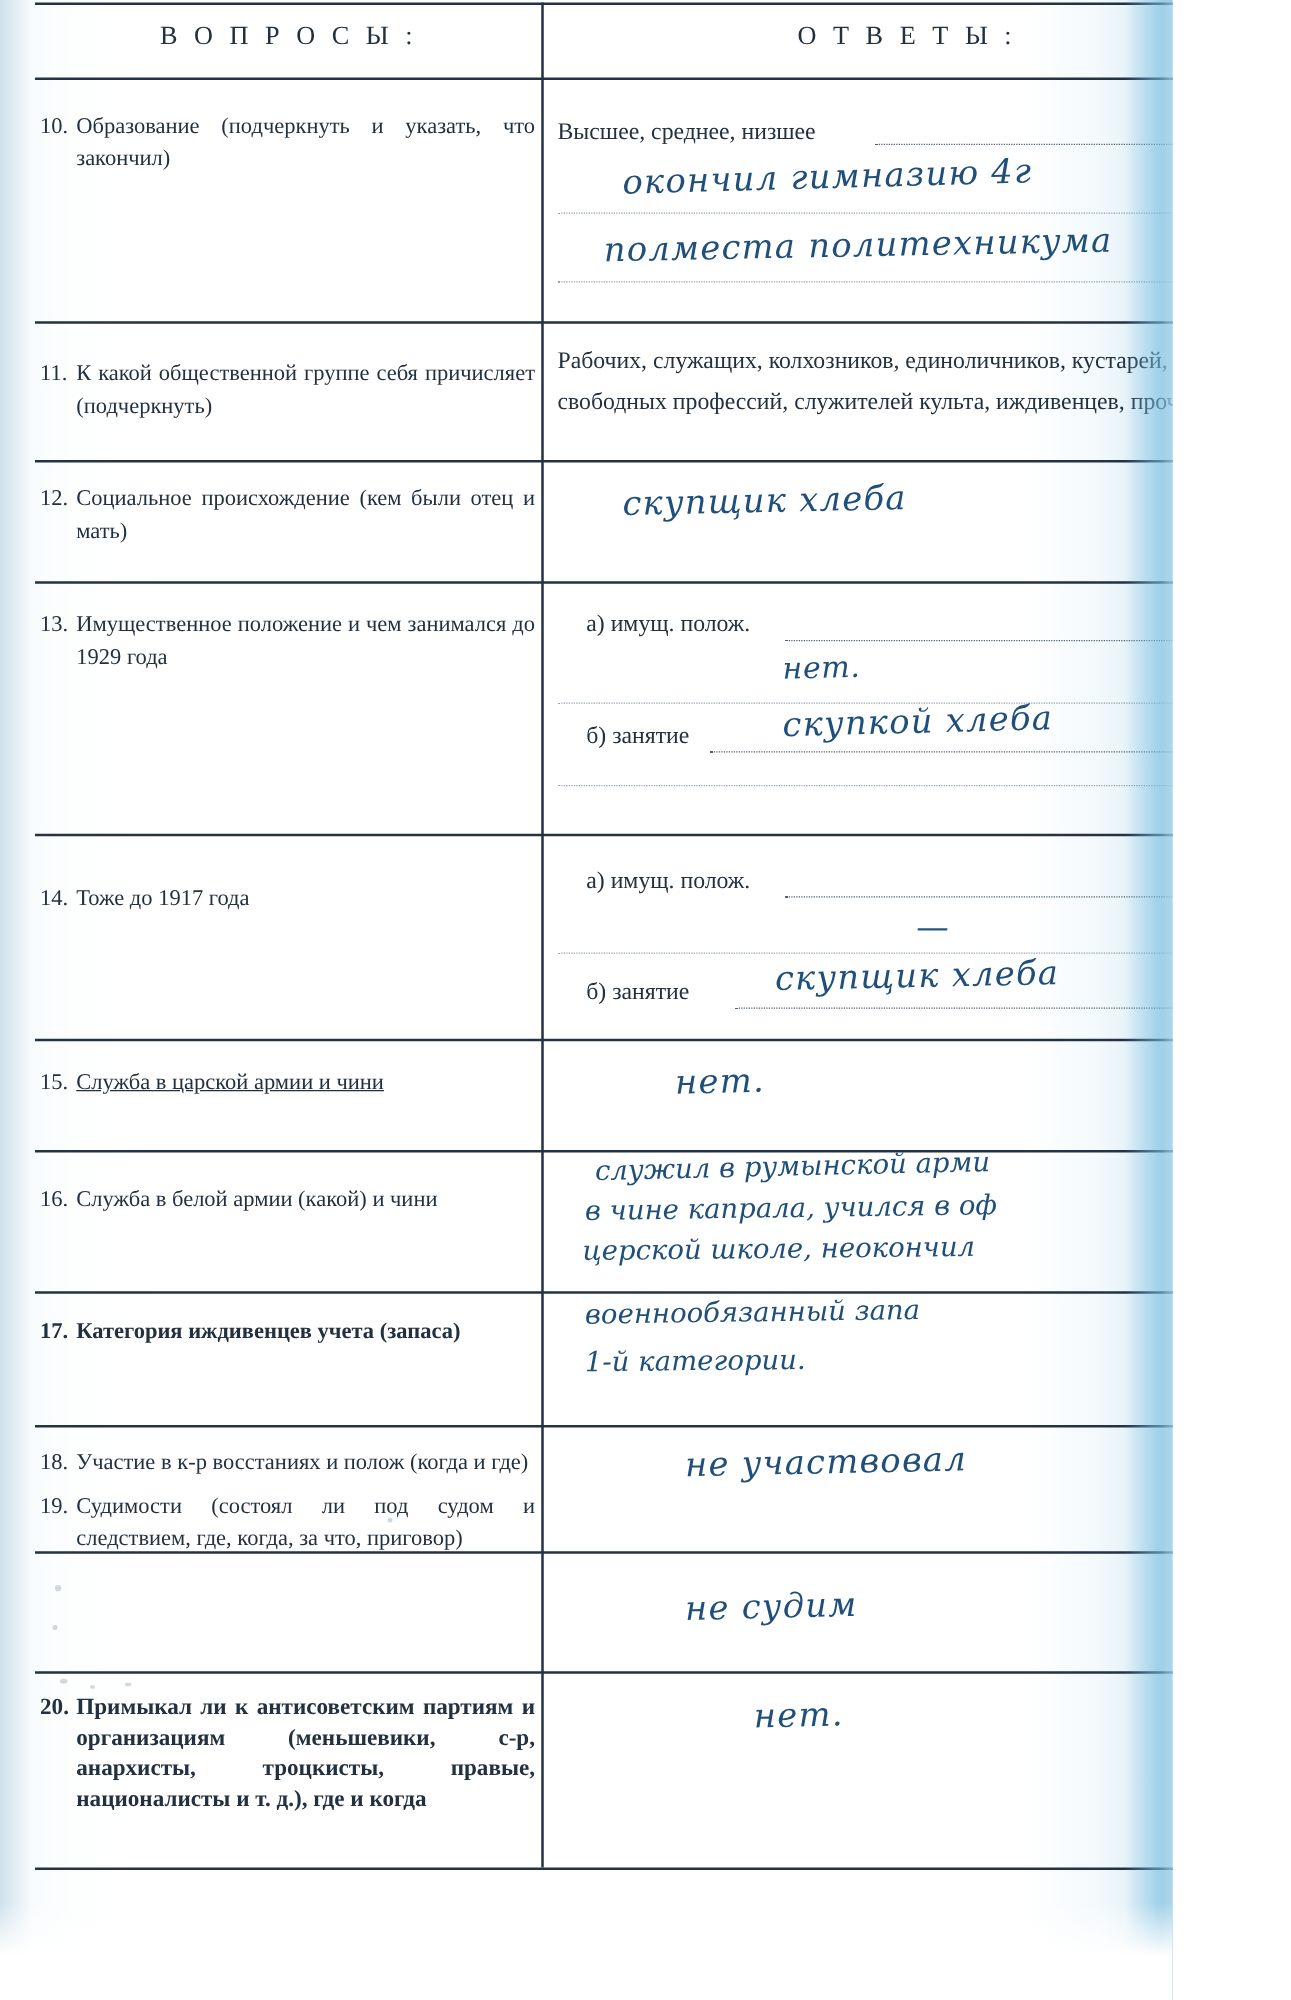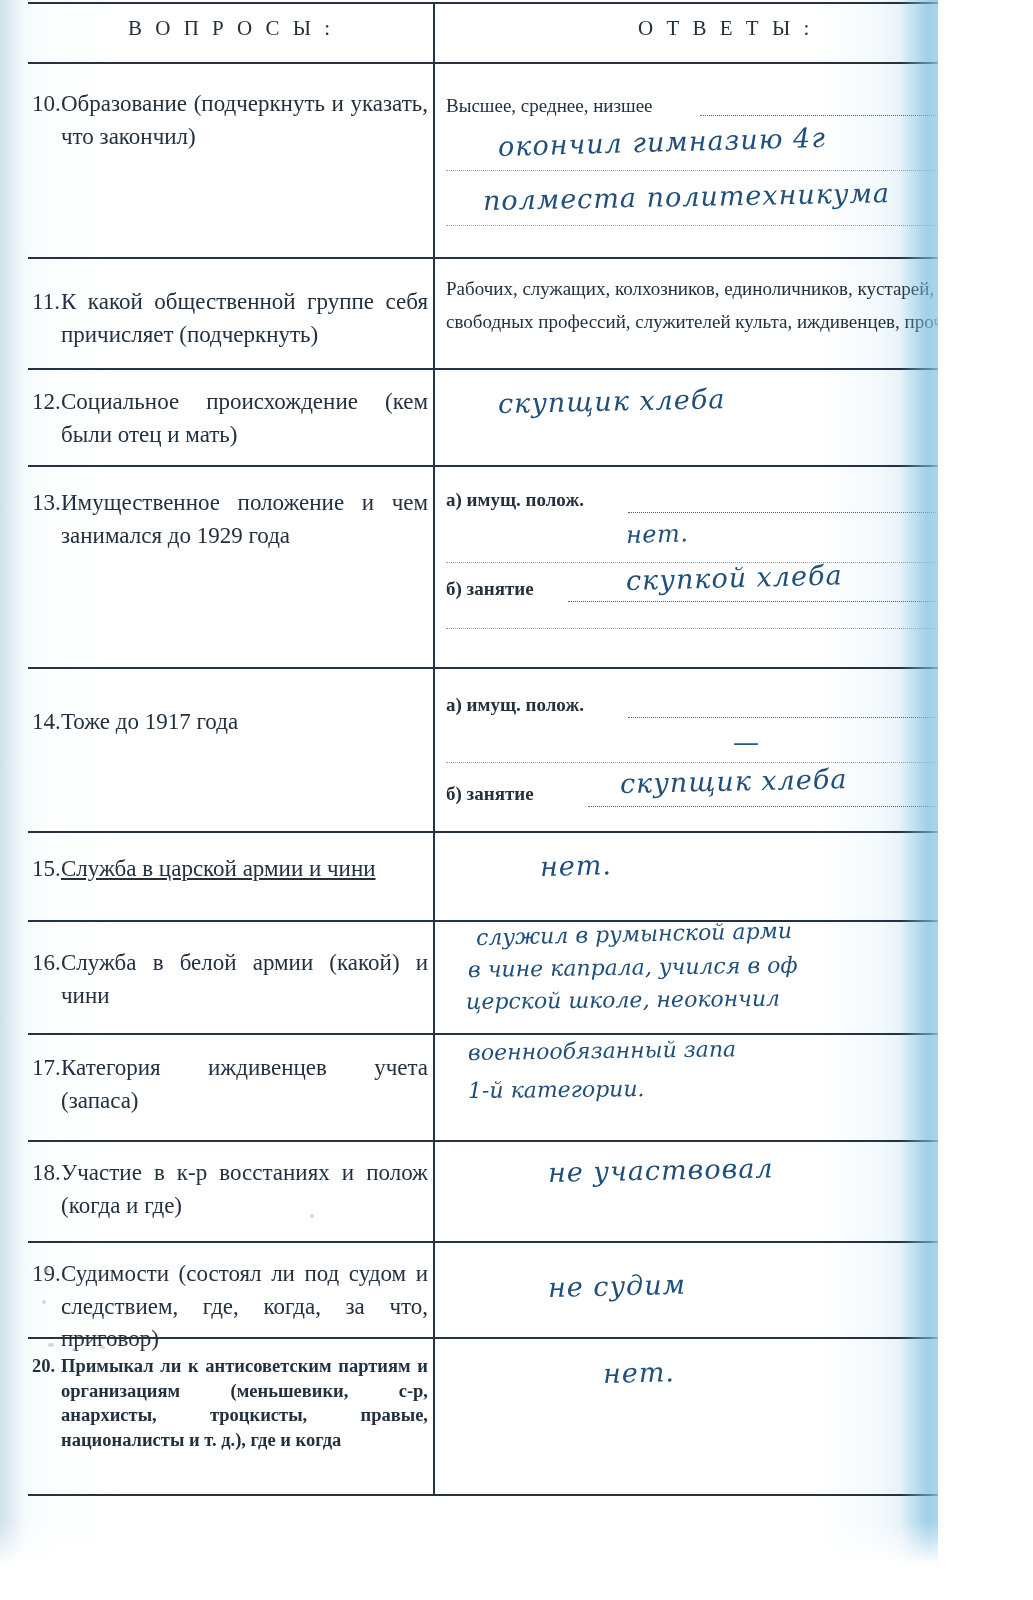--- a/index.html
+++ b/index.html
@@ -97,21 +97,21 @@
     letter-spacing: 4px;
     color: #23303f;
   }
   .head .q { left: 100px; }
   .head .a { left: 610px; }
 
   .cell-q {
     position: absolute;
     left: 0;
     width: 400px;
-    font-size: 23px;
+    font-size: 18px;
     line-height: 1.42;
     color: #22303f;
   }
   .cell-q .num {
     position: absolute;
     left: 4px;
     top: 0;
   }
   .cell-q .txt {
     display: block;
@@ -122,25 +122,24 @@
   .cell-a {
     position: absolute;
     left: 418px;
     width: 560px;
     font-size: 19px;
     line-height: 1.55;
     color: #23313f;
   }
   .opt-line {
     position: absolute;
-    left: 418px;
+    left: 441px;
     font-size: 19px;
     color: #23313f;
     white-space: nowrap;
-    font-weight: bold;
   }
 
   
   .dotline {
     position: absolute;
     border-bottom: 1px dotted #6f8595;
     height: 0;
     opacity: .75;
   }
   .leadline {
@@ -255,34 +254,34 @@
     <div class="hw s1" style="left:512px; top:851px; transform:rotate(-1.4deg);">нет.</div>
 
     <div class="cell-q" style="top:947px;">
       <span class="num">16.</span>
       <span class="txt">Служба в белой армии (какой) и чини</span>
     </div>
     <div class="hw s3" style="left:448px; top:925px; transform:rotate(-1.3deg);">служил в румынской арми</div>
     <div class="hw s3" style="left:440px; top:957px; transform:rotate(-0.8deg);">в чине капрала, учился в оф</div>
     <div class="hw s3" style="left:438px; top:989px; transform:rotate(-0.6deg);">церской школе, неокончил</div>
 
-    <div class="cell-q" style="top:1052px;">
+    <div class="cell-q" style="top:1052px;font-weight:bold;">
       <span class="num">17.</span>
       <span class="txt">Категория иждивенцев учета (запаса)</span>
     </div>
     <div class="hw s3" style="left:440px; top:1040px; transform:rotate(-0.8deg);">военнообязанный запа</div>
     <div class="hw s3" style="left:440px; top:1078px; transform:rotate(-0.6deg);">1-й категории.</div>
 
     <div class="cell-q" style="top:1157px;">
       <span class="num">18.</span>
       <span class="txt">Участие в к-р восстаниях и полож (когда и где)</span>
     </div>
     <div class="hw s1" style="left:520px; top:1157px; transform:rotate(-1.2deg);">не участвовал</div>
 
-    <div class="cell-q" style="top:1258px;">
+    <div class="cell-q" style="top:1192px;">
       <span class="num">19.</span>
       <span class="txt">Судимости (состоял ли под судом и следствием, где, когда, за что, приговор)</span>
     </div>
     <div class="hw s1" style="left:520px; top:1272px; transform:rotate(-1.4deg);">не судим</div>
 
     <div class="cell-q" style="top:1354px; font-size:18.5px; line-height:1.33;font-weight:bold;">
       <span class="num">20.</span>
       <span class="txt">Примыкал ли к антисоветским партиям и организациям (меньшевики, с-р, анархисты, троцкисты, правые, националисты и т. д.), где и когда</span>
     </div>
     <div class="hw s1" style="left:575px; top:1358px; transform:rotate(-1.4deg);">нет.</div>

